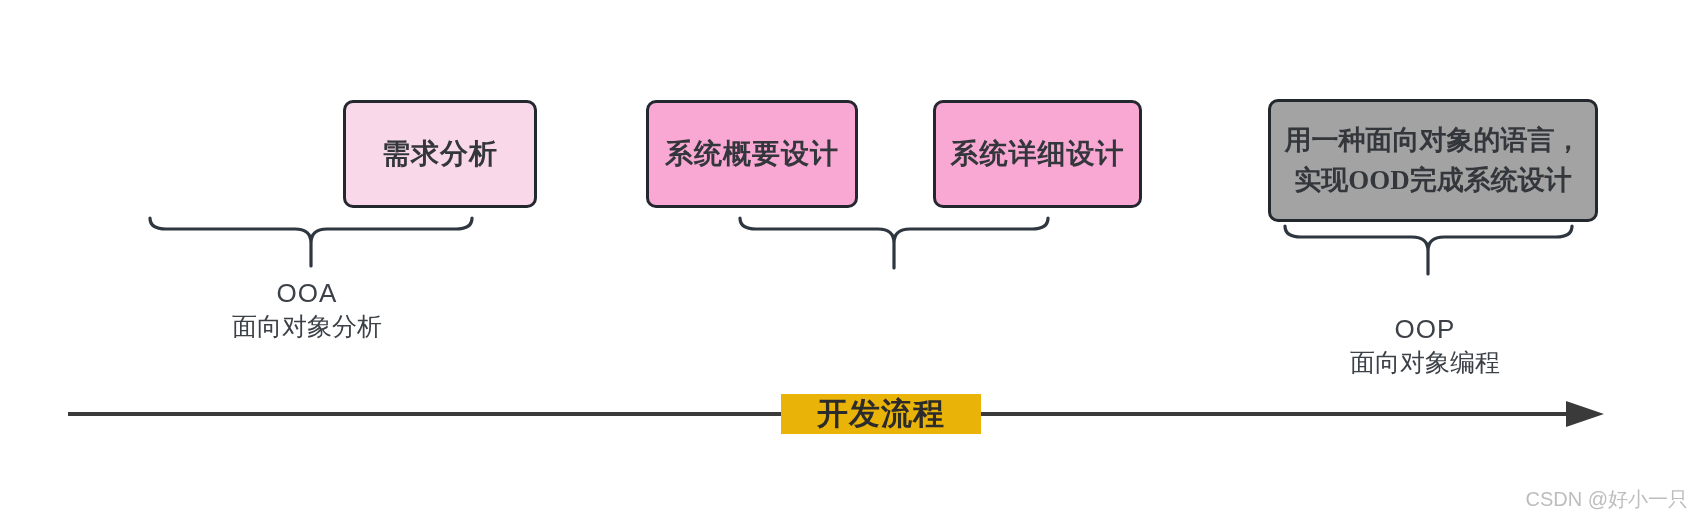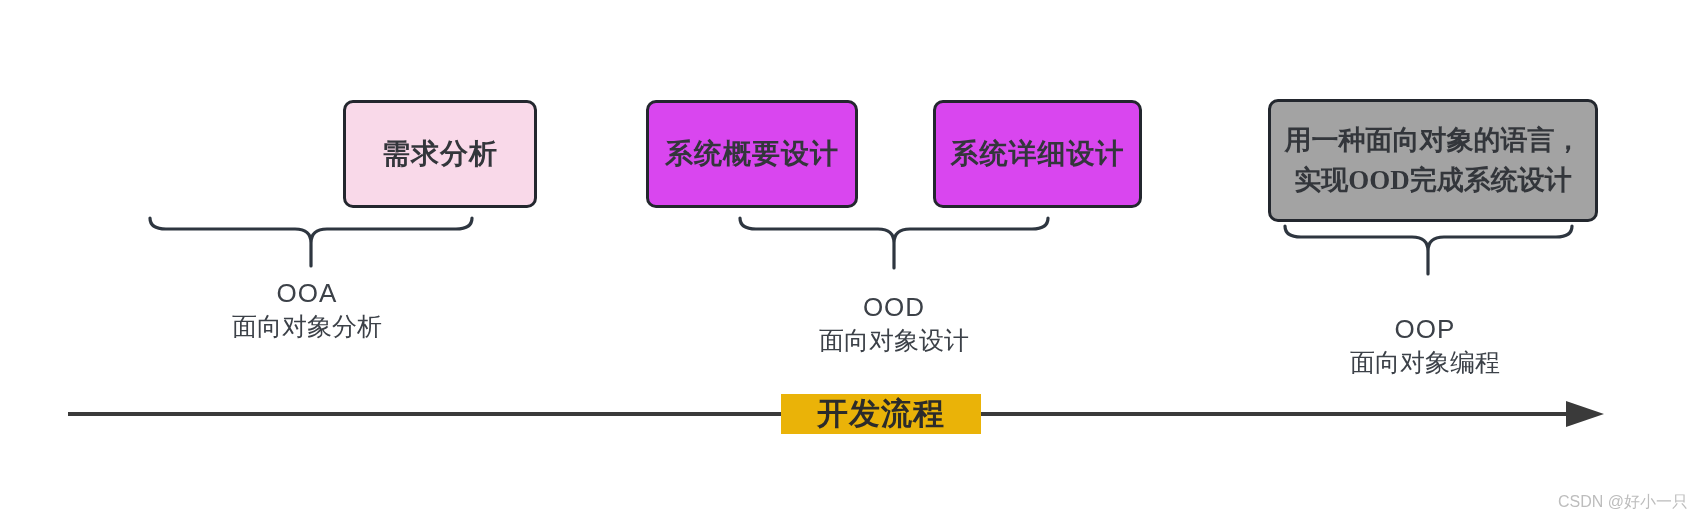--- a/index.html
+++ b/index.html
@@ -31,21 +31,21 @@
     align-items: center;
     justify-content: center;
     text-align: center;
     font-family: "Liberation Serif", serif;
     font-weight: bold;
     color: #33363b;
     font-size: 28px;
     letter-spacing: 1px;
   }
   .box.pink  { background: #f9d9e9; }
-  .box.lav   { background: #d946ef; }
+  .box.lav   { background: #f9a8d4; }
   .box.mint  { background: #a3a3a3; }
   .box.multiline { font-size: 27px; line-height: 1.45; letter-spacing: 0; }
 
   .box1 { left: 77px;   top: 100px; width: 191px; height: 108px; }
   .box2 { left: 343px;  top: 100px; width: 194px; height: 108px; }
   .box3 { left: 646px;  top: 100px; width: 212px; height: 108px; }
   .box4 { left: 933px;  top: 100px; width: 209px; height: 108px; justify-content: center; }
   .box5 { left: 1268px; top: 99px;  width: 330px; height: 123px; }
 
   .stage-label {
@@ -74,21 +74,21 @@
     justify-content: center;
     font-size: 31px;
     font-weight: bold;
     color: #2b2b2b;
     letter-spacing: 1px;
   }
   .watermark {
     position: absolute;
     right: 11px;
     bottom: 8px;
-    font-size: 16px;
+    font-size: 20px;
     color: #bdbdbd;
   }
 </style>
 </head>
 <body>
 
 <div class="canvas">
 
   <svg class="overlay" viewBox="0 0 1699 521" xmlns="http://www.w3.org/2000/svg">
     <path d="M 150 218 Q 150 229 166 229 L 295 229 Q 311 229 311 243 L 311 266
@@ -119,24 +119,20 @@
       <span>用一种面向对象的语言，</span><br>
       <span>实现OOD完成系统设计</span>
     </span>
   </div>
 
   <div class="stage-label label-ooa">
     <div class="abbr">OOA</div>
     <div class="name">面向对象分析</div>
   </div>
 
-  <div class="stage-label label-ood">
-    <div class="abbr">OOD</div>
-    <div class="name">面向对象设计</div>
-  </div>
 
   <div class="stage-label label-oop">
     <div class="abbr">OOP</div>
     <div class="name">面向对象编程</div>
   </div>
 
   <div class="axis-label">开发流程</div>
 
   <div class="watermark">CSDN @好小一只</div>
 

